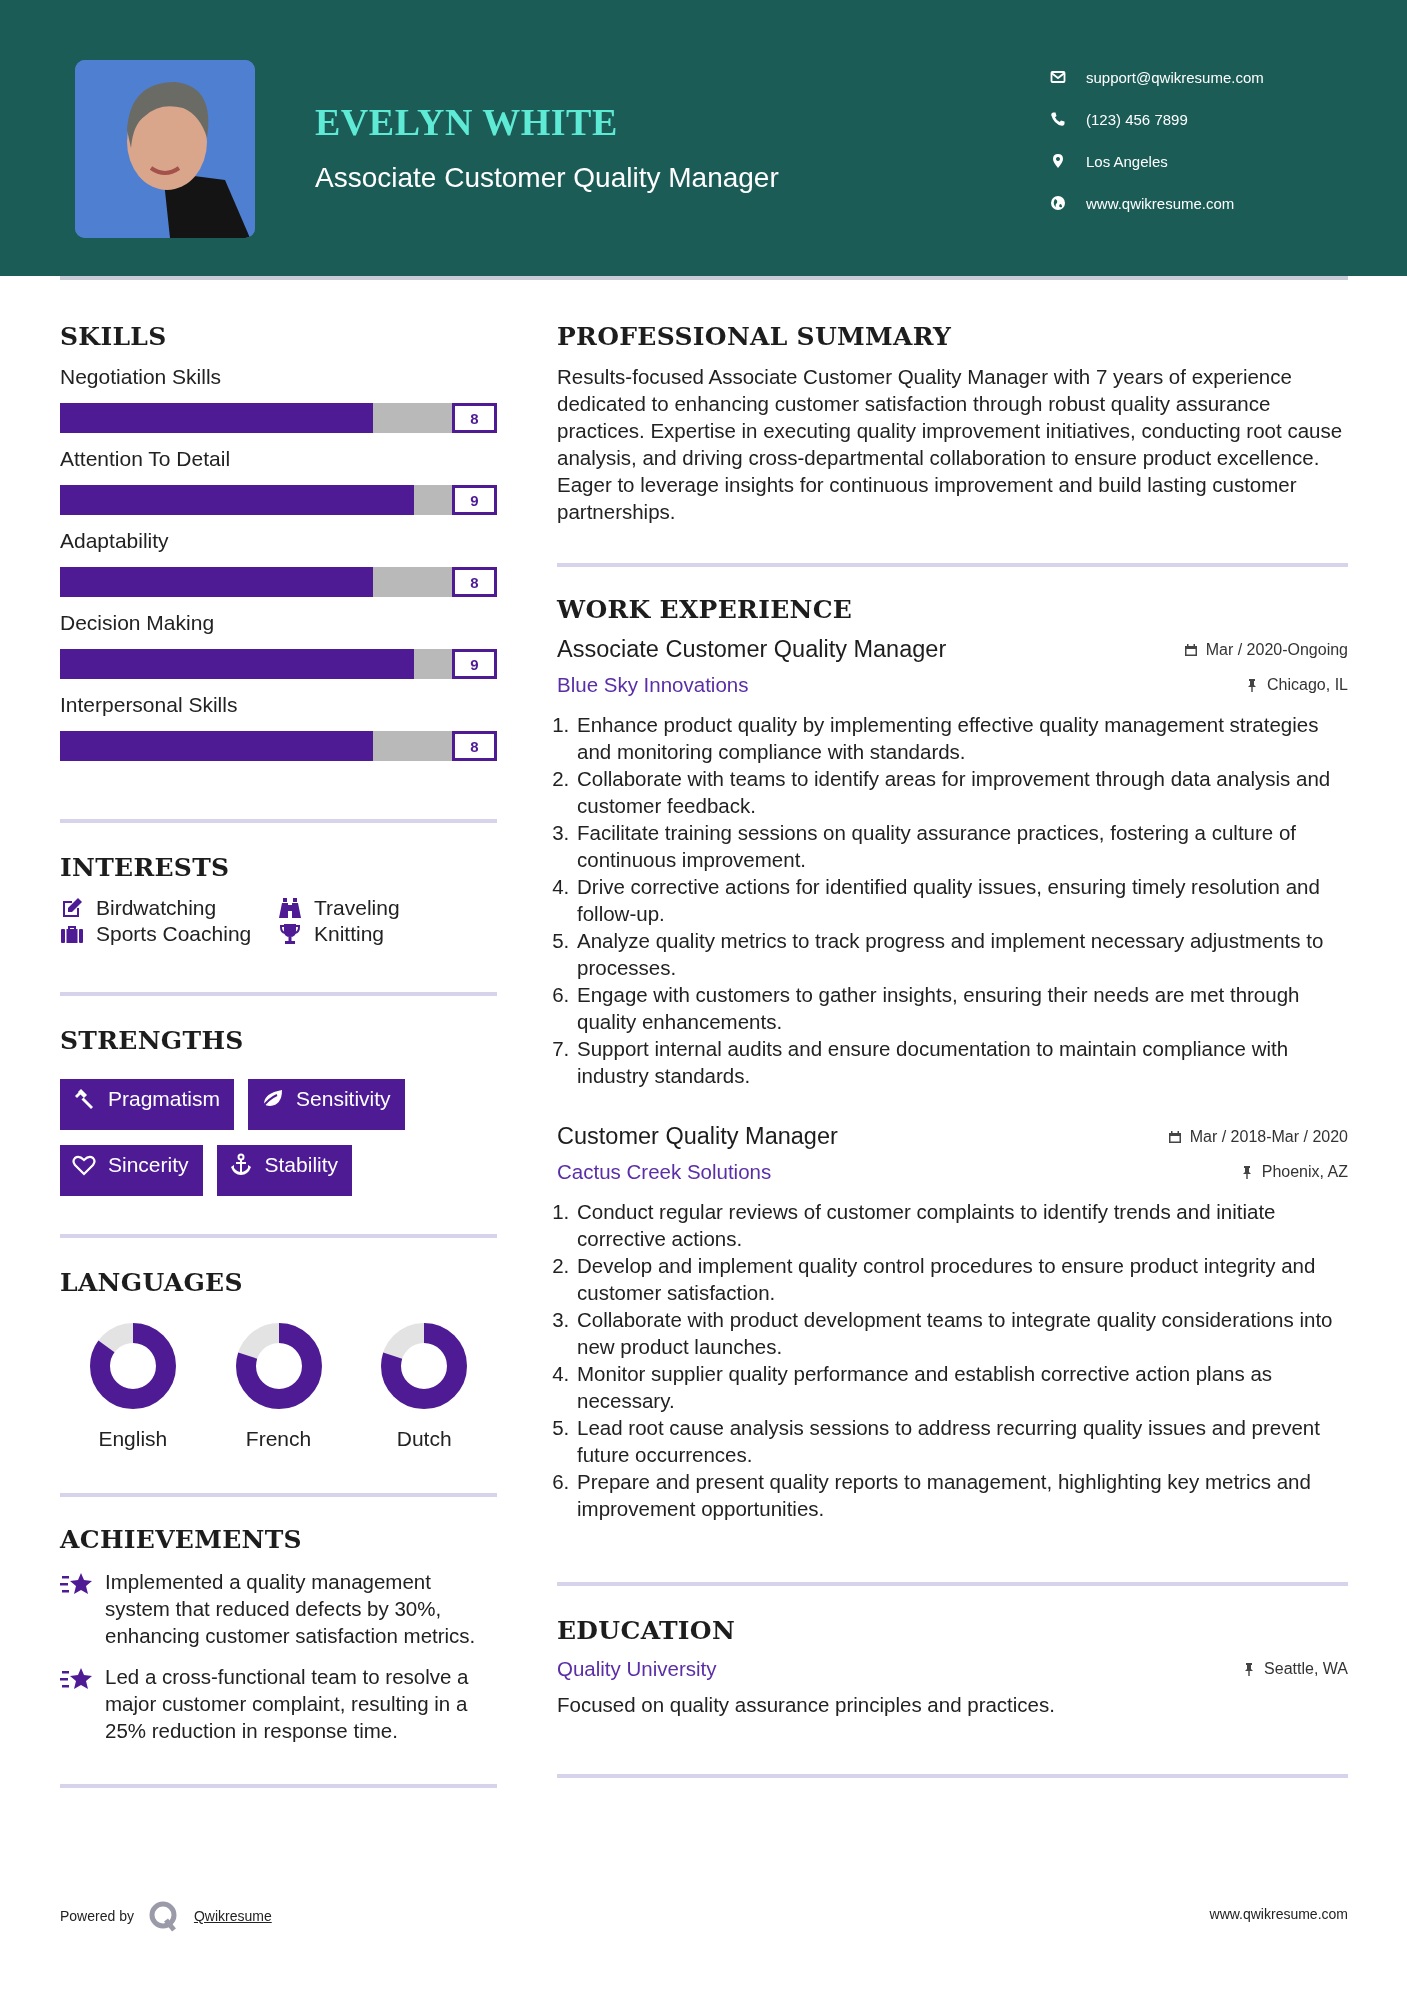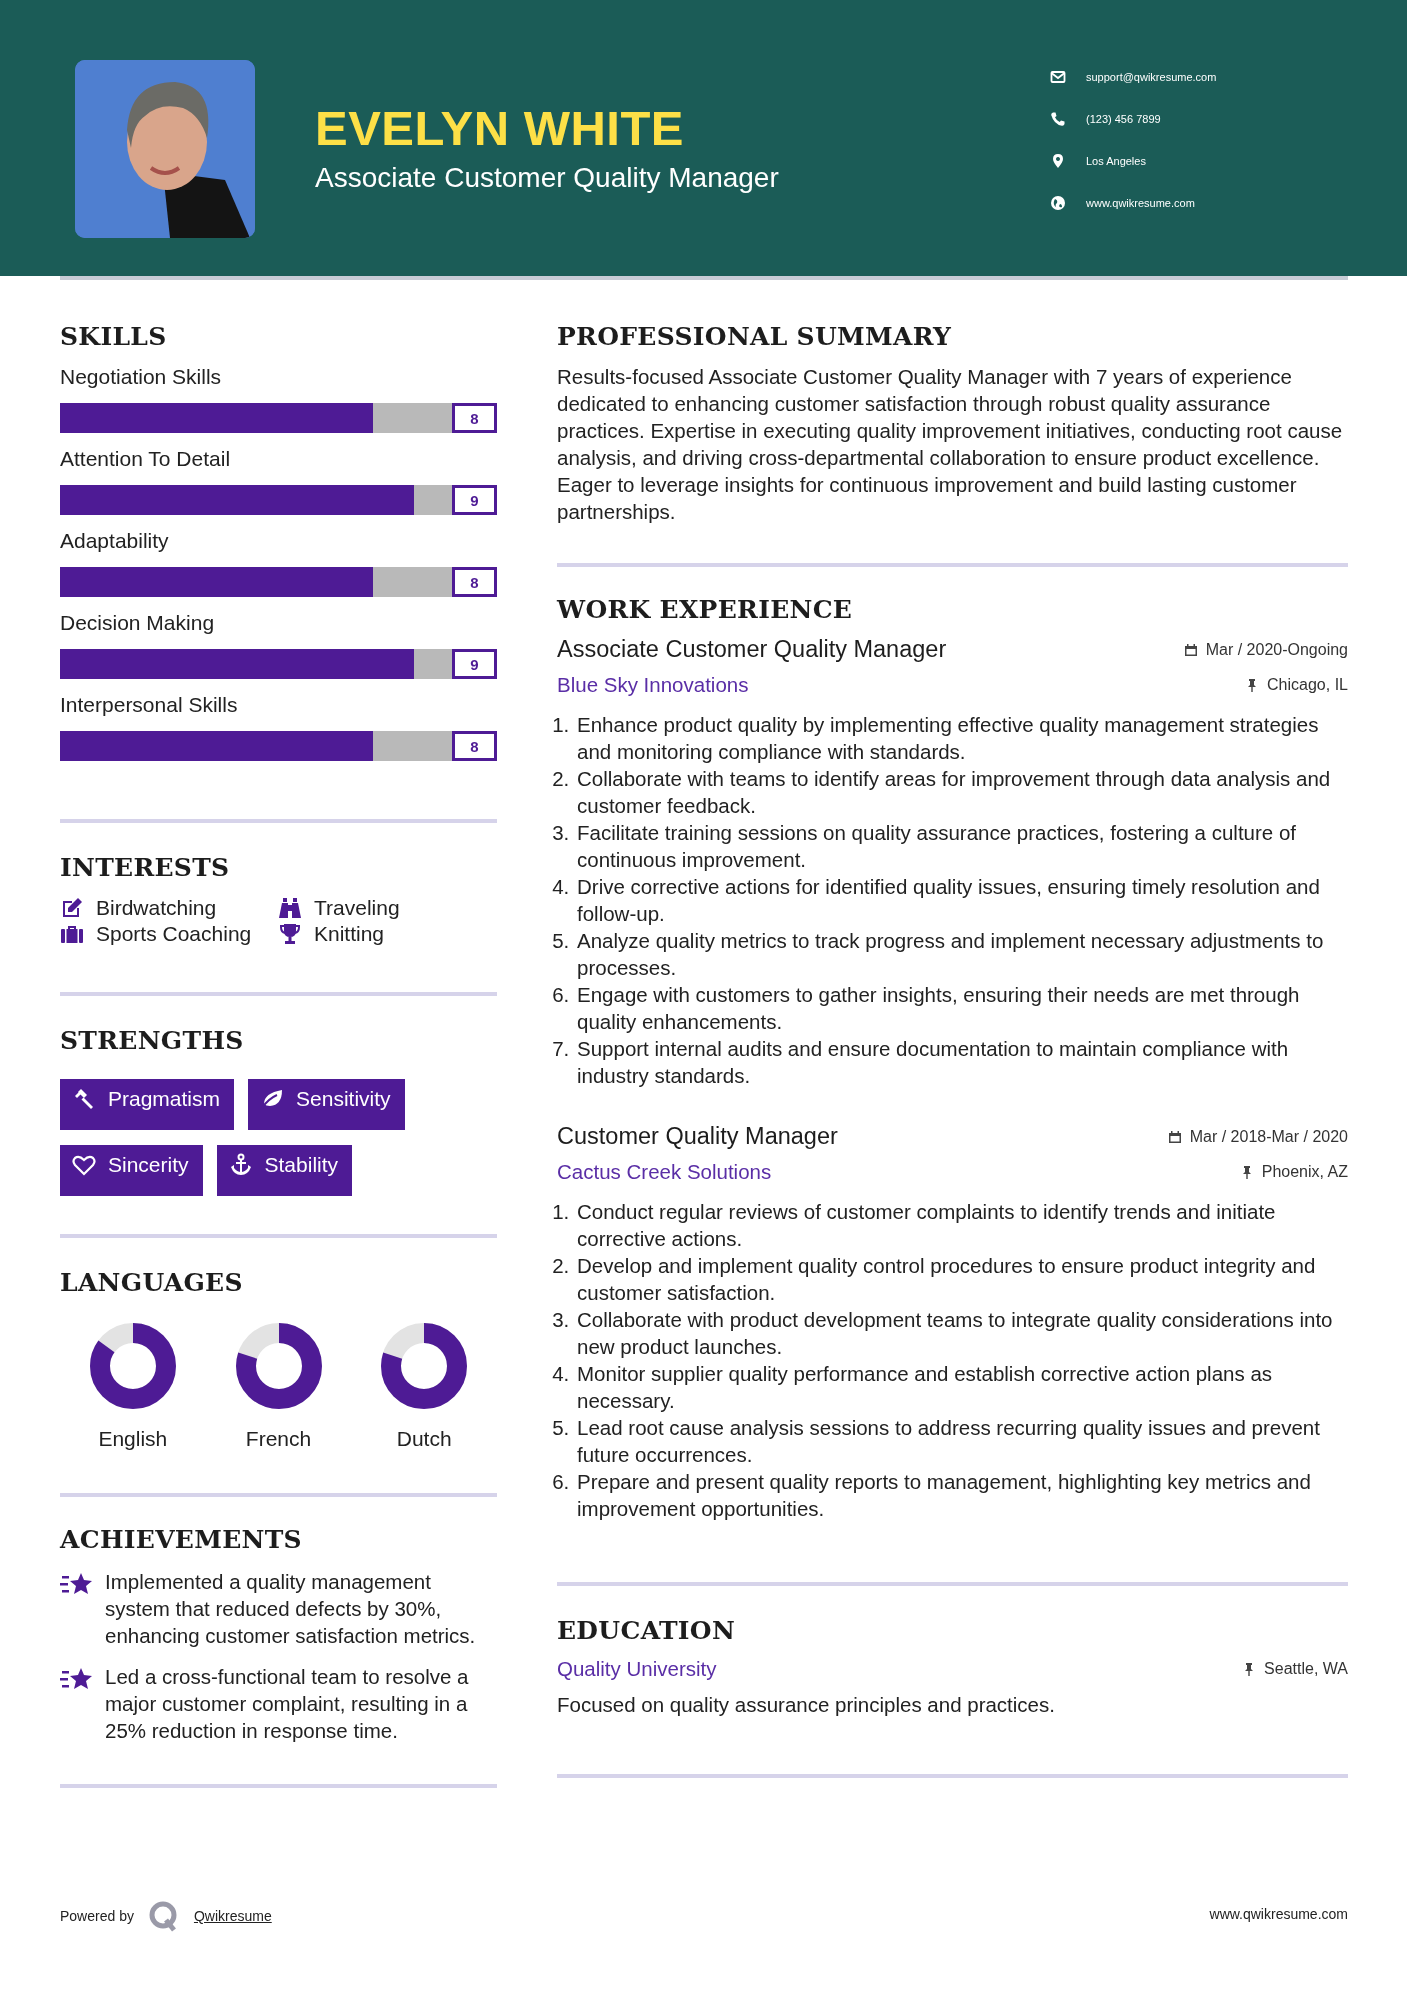--- a/index.html
+++ b/index.html
@@ -3,24 +3,24 @@
 <meta charset="utf-8">
 <style>
   * { box-sizing: border-box; margin: 0; padding: 0; }
   html, body { width: 1407px; height: 1990px; background: #ffffff; overflow: hidden; }
   body { font-family: "Liberation Sans", "DejaVu Sans", sans-serif; color: #222; position: relative; }
 
   .header { position: absolute; left: 0; top: 0; width: 1407px; height: 276px; background: #1b5c57; }
   .header-rule { position: absolute; left: 60px; top: 276px; width: 1288px; height: 4px; background: #c8ccd6; }
   .photo { position: absolute; left: 75px; top: 60px; width: 180px; height: 178px; border-radius: 10px; background: #4f7fd0; overflow: hidden; }
   .photo svg { width: 100%; height: 100%; display: block; }
-  .name { position: absolute; left: 315px; top: 100px; font-family: Liberation Sans, sans-serif; font-weight: bold; font-size: 49px; color: #fde047; letter-spacing: 0.5px; }
+  .name { position: absolute; left: 315px; top: 100px; font-family: Liberation Serif, serif; font-weight: bold; font-size: 38px; color: #5eead4; letter-spacing: 0.5px; }
   .jobtitle { position: absolute; left: 315px; top: 162px; font-size: 28px; color: #ffffff; }
   .contacts { position: absolute; left: 1050px; top: 56px; }
-  .contact { display: flex; align-items: center; height: 42px; color: #fff; font-size: 11px; }
+  .contact { display: flex; align-items: center; height: 42px; color: #fff; font-size: 15px; }
   .contact .ci { width: 36px; display: inline-flex; align-items: center; justify-content: flex-start; }
   .contact svg { width: 16px; height: 16px; fill: none; stroke: #fff; stroke-width: 1.8; }
 
   .sec-title { font-family: "DejaVu Serif", "Liberation Serif", serif; font-weight: bold; font-size: 25px; color: #1d1d1d; letter-spacing: 0.3px; }
   .rule { height: 4px; background: #d6d3ea; }
 
   .left { position: absolute; left: 60px; top: 322px; width: 437px; }
   .right { position: absolute; left: 557px; top: 322px; width: 791px; }
 
   .skill-label { font-size: 21px; color: #222; margin-top: 14px; height: 28px; }

